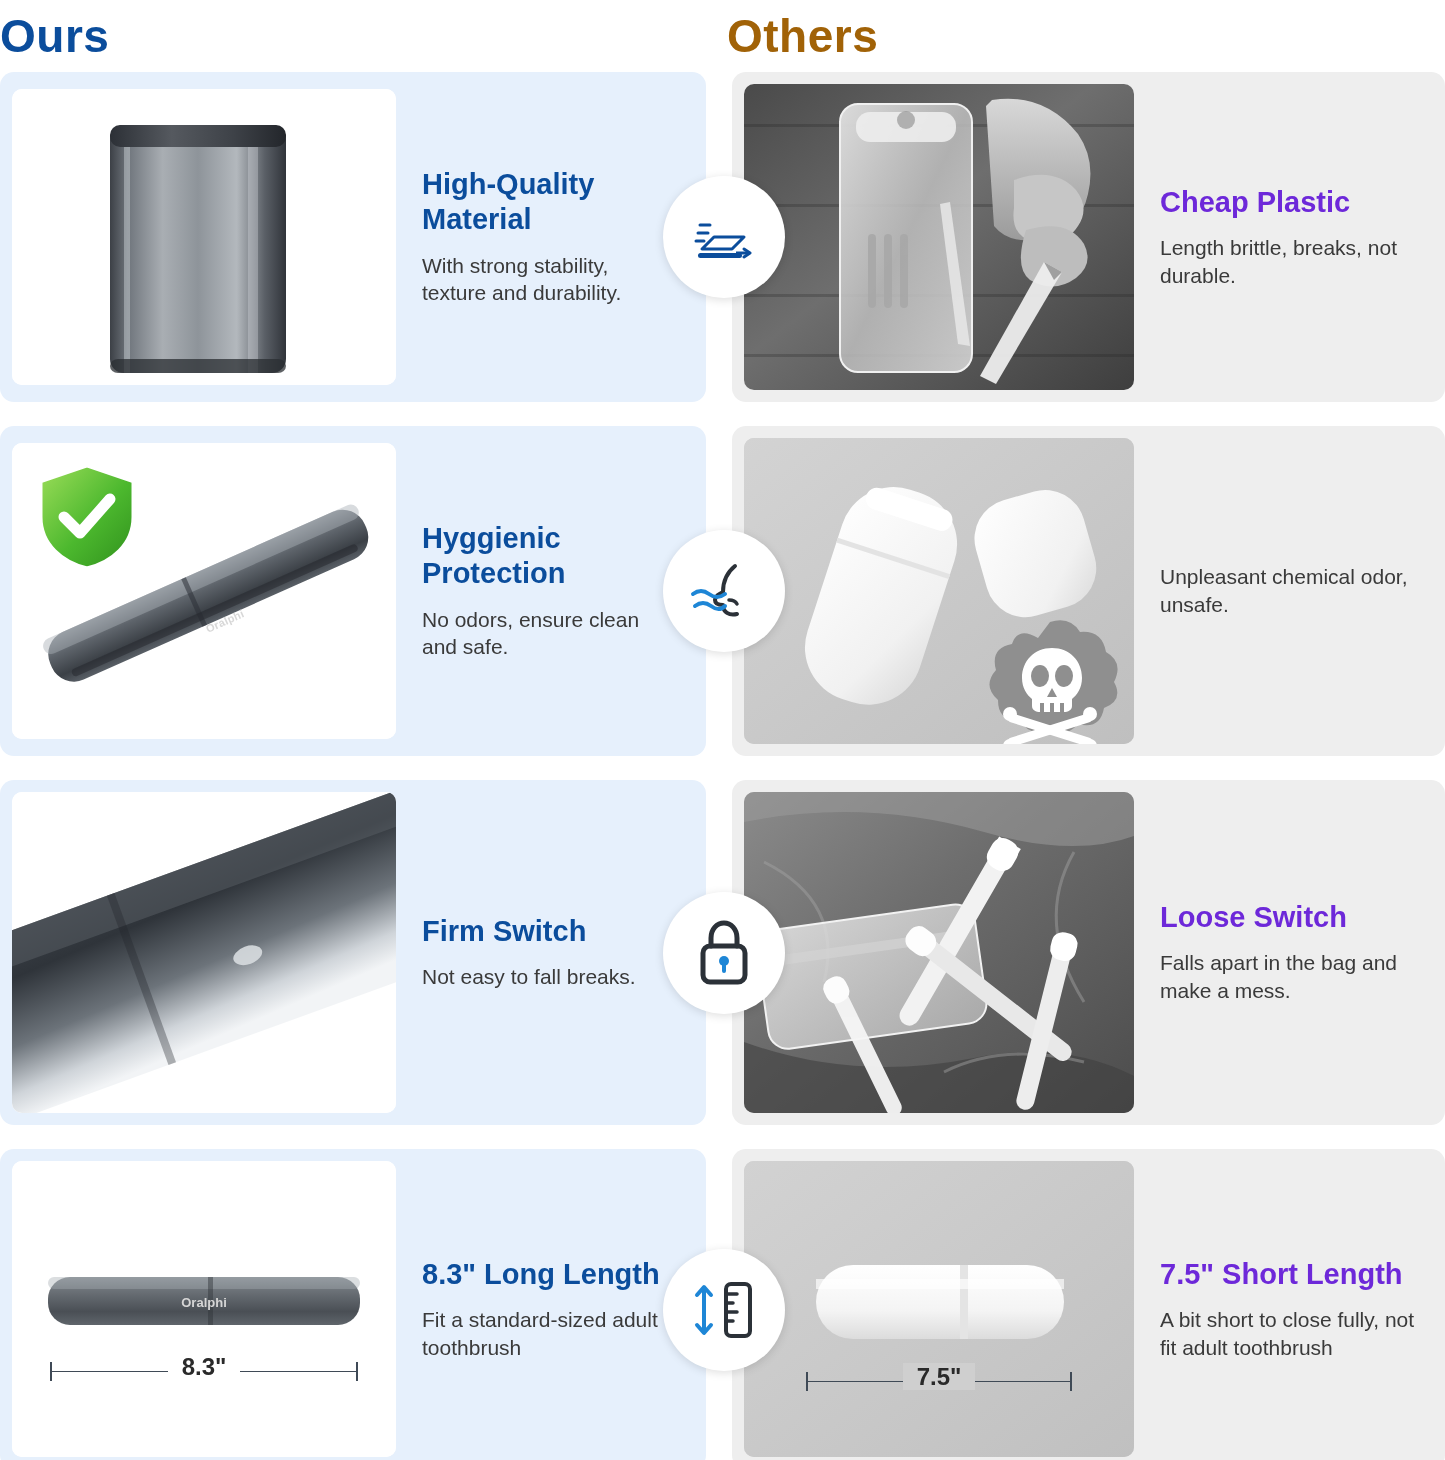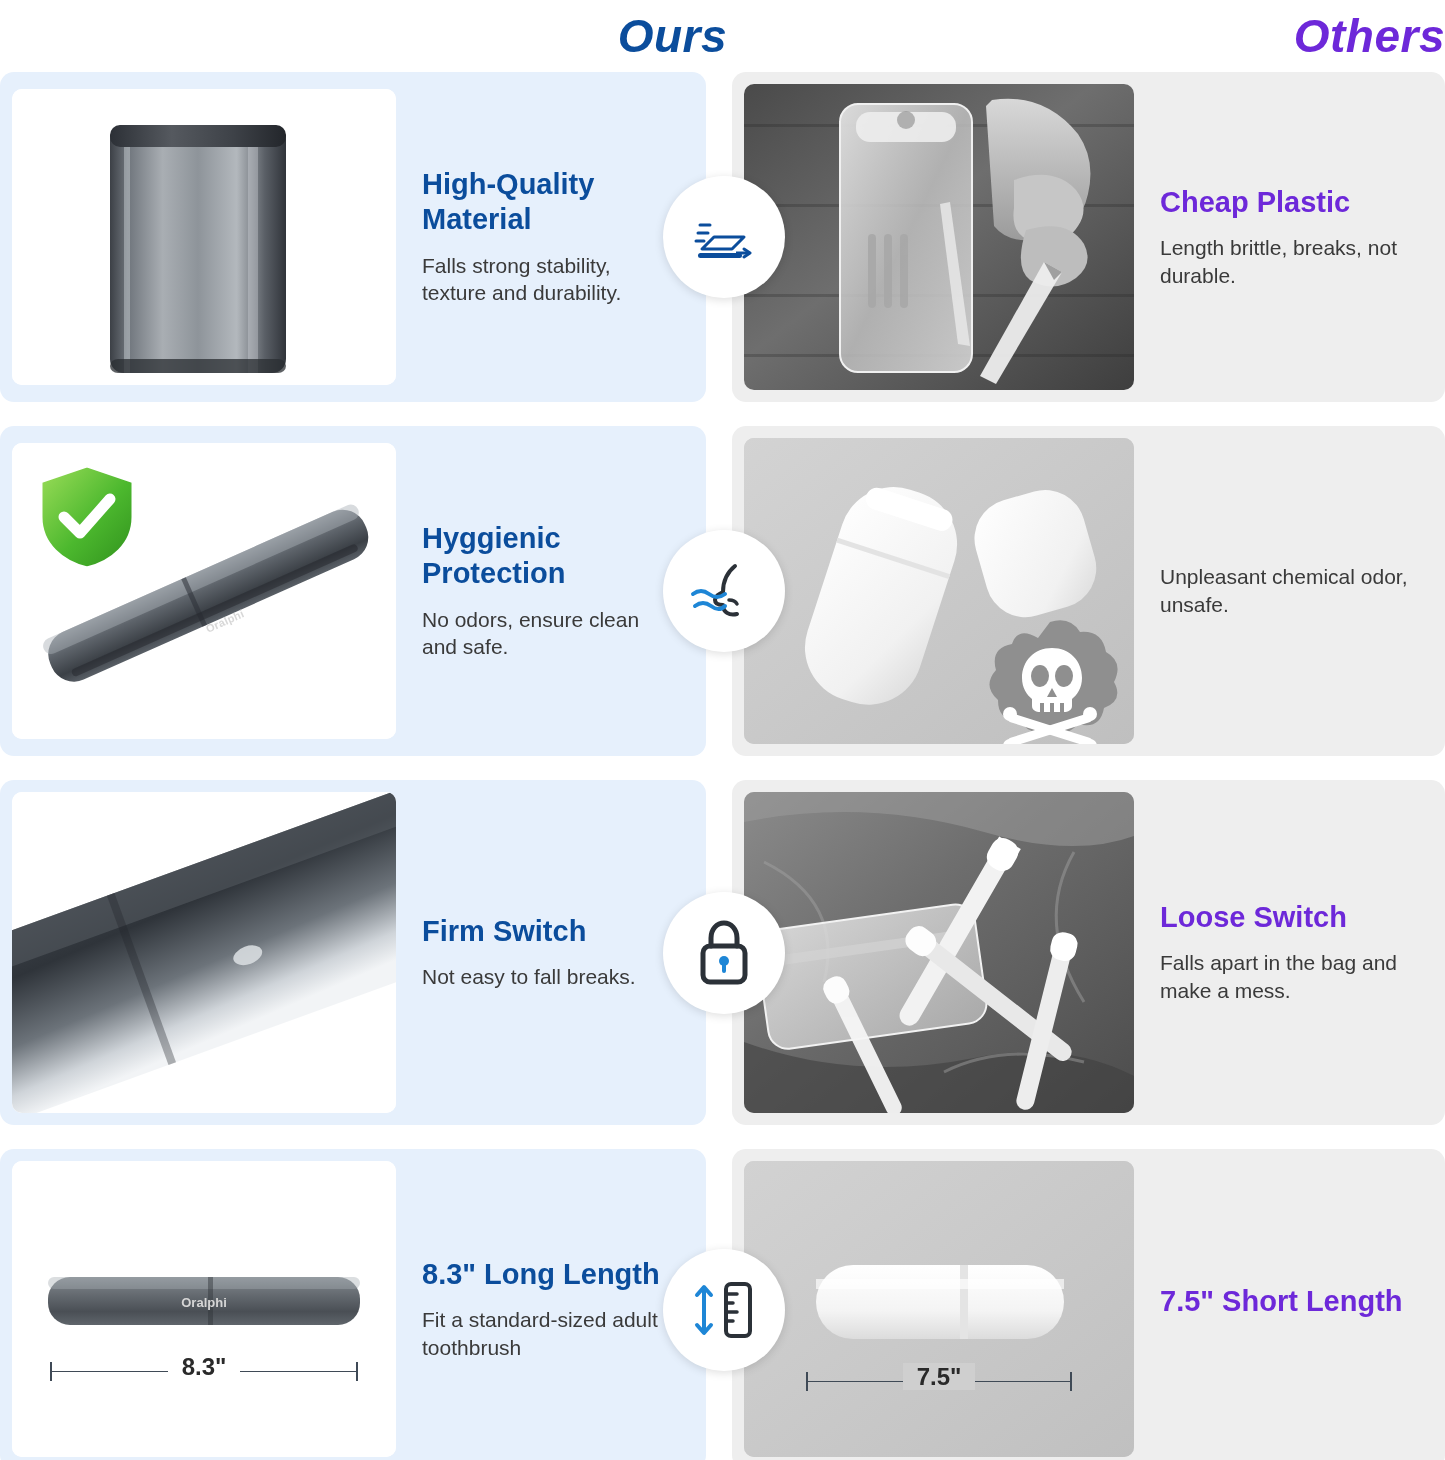--- a/index.html
+++ b/index.html
@@ -25,33 +25,32 @@
 
   
   .headers {
     display: flex;
     width: 100%;
     height: 72px;
     align-items: center;
   }
   .head-col {
     display: flex;
-    justify-content: flex-end;
+    justify-content: flex-start;
     align-items: center;
-    font-style: italic;
   }
   .head-col.ours { width: 727px; }
   .head-col.others { width: 718px; }
   .head-title {
     font-size: 46px;
     font-weight: bold;
     letter-spacing: 0.5px;
   }
   .head-title.ours { color: #0b4d9c; }
-  .head-title.others { color: #6d28d9; }
+  .head-title.others { color: #a16207; }
 
   
   .row {
     display: flex;
     width: 100%;
     margin-bottom: 24px;
     position: relative;
   }
 
   .ours-panel {
@@ -242,21 +241,21 @@
             <rect x="98" y="36" width="176" height="248" rx="14" fill="url(#metalGrad)"></rect>
             <rect x="98" y="36" width="176" height="22" rx="10" fill="url(#metalTop)"></rect>
             <rect x="112" y="58" width="6" height="226" fill="#cfd4d9" opacity="0.45"></rect>
             <rect x="236" y="58" width="10" height="226" fill="#d9dee3" opacity="0.35"></rect>
             <rect x="98" y="270" width="176" height="14" rx="8" fill="#2a2d32" opacity="0.75"></rect>
           </svg>
         </div>
       </div>
       <div class="txt-box">
         <h3 class="feat-title">High-Quality Material</h3>
-        <p class="feat-desc">Falls strong stability, texture and durability.</p>
+        <p class="feat-desc">With strong stability, texture and durability.</p>
       </div>
     </div>
 
     <div class="badge">
       <svg width="64" height="56" viewBox="0 0 64 56">
         <path d="M10 40 L40 40 L52 28 L22 28 Z" fill="none" stroke="#0b4d9c" stroke-width="3" stroke-linejoin="round"></path>
         <rect x="6" y="44" width="44" height="5" rx="2.5" fill="#0b4d9c"></rect>
         <path d="M44 44 h12" stroke="#0b4d9c" stroke-width="3"></path>
         <path d="M52 40 l6 4 l-6 4" fill="none" stroke="#0b4d9c" stroke-width="3" stroke-linecap="round" stroke-linejoin="round"></path>
         <path d="M6 24 h10 M8 16 h10 M4 32 h8" stroke="#0b4d9c" stroke-width="3" stroke-linecap="round"></path>
@@ -583,17 +582,18 @@
             <rect x="72" y="104" width="248" height="74" rx="37" fill="url(#whiteCap)"></rect>
             <rect x="216" y="104" width="8" height="74" fill="#e4e4e4"></rect>
             <rect x="72" y="118" width="248" height="10" fill="#ffffff" opacity="0.65"></rect>
           </svg>
           <div class="dim-line" style="left:62px;right:62px;top:220px;"></div>
           <div class="dim-text gray" style="top:202px;"><span>7.5"</span></div>
         </div>
       </div>
       <div class="txt-box">
         <h3 class="feat-title">7.5" Short Length</h3>
+        <p class="feat-desc">A bit short to close fully, not fit adult toothbrush</p>
       </div>
     </div>
   </div>
 
 </div>
 
 </body></html>

